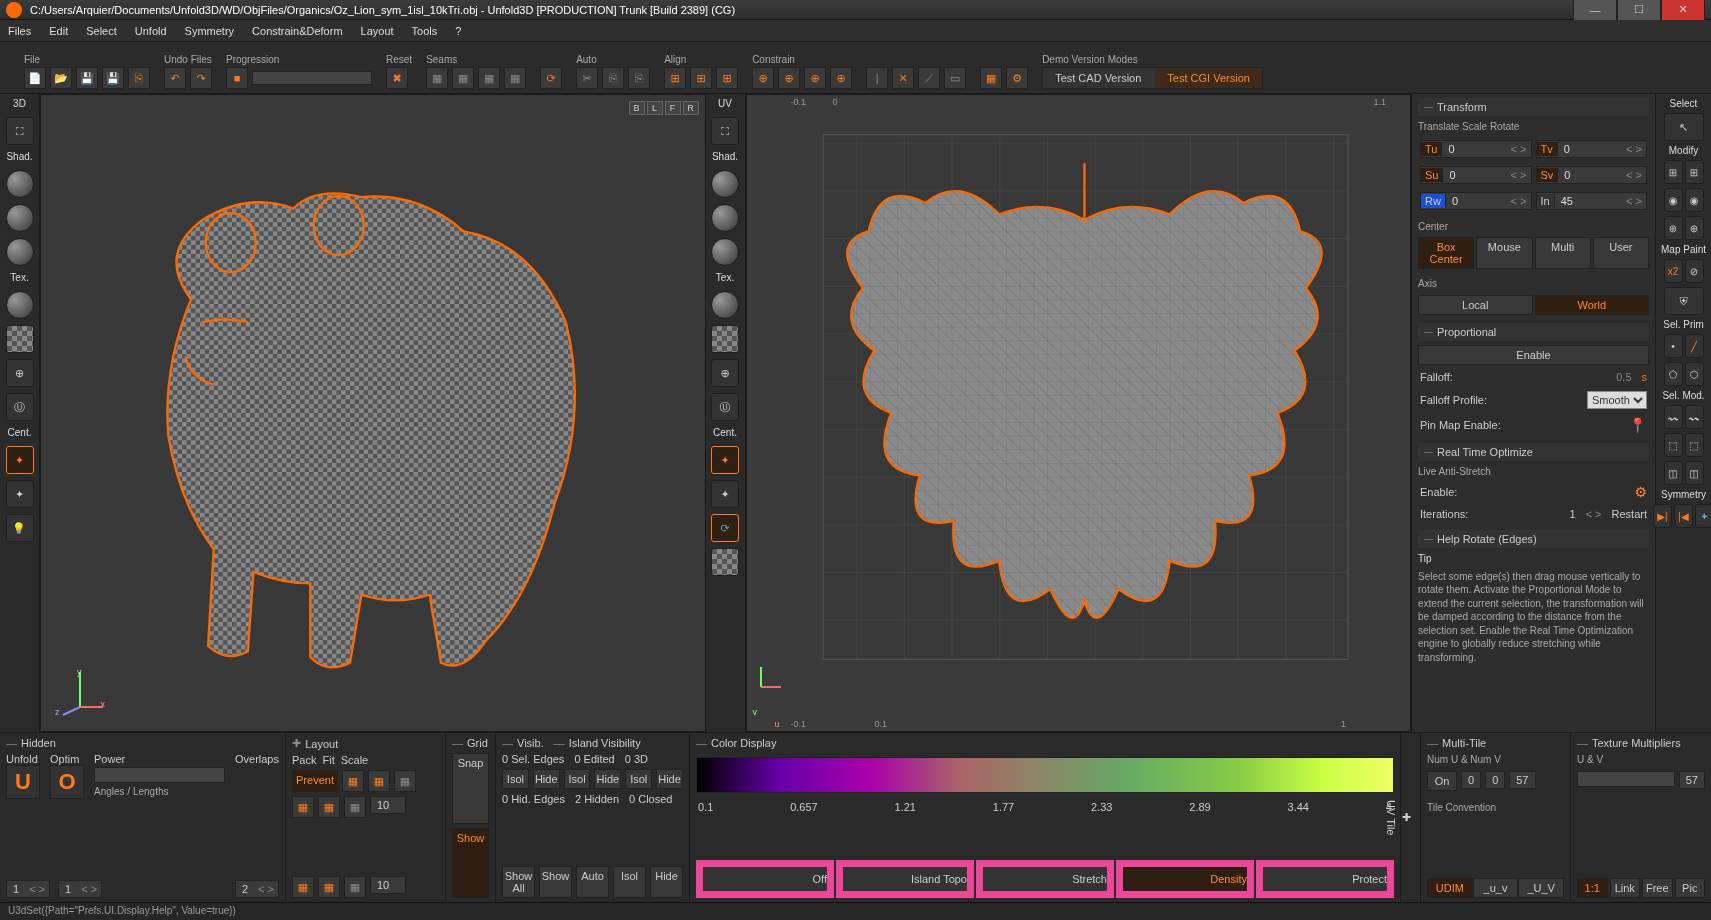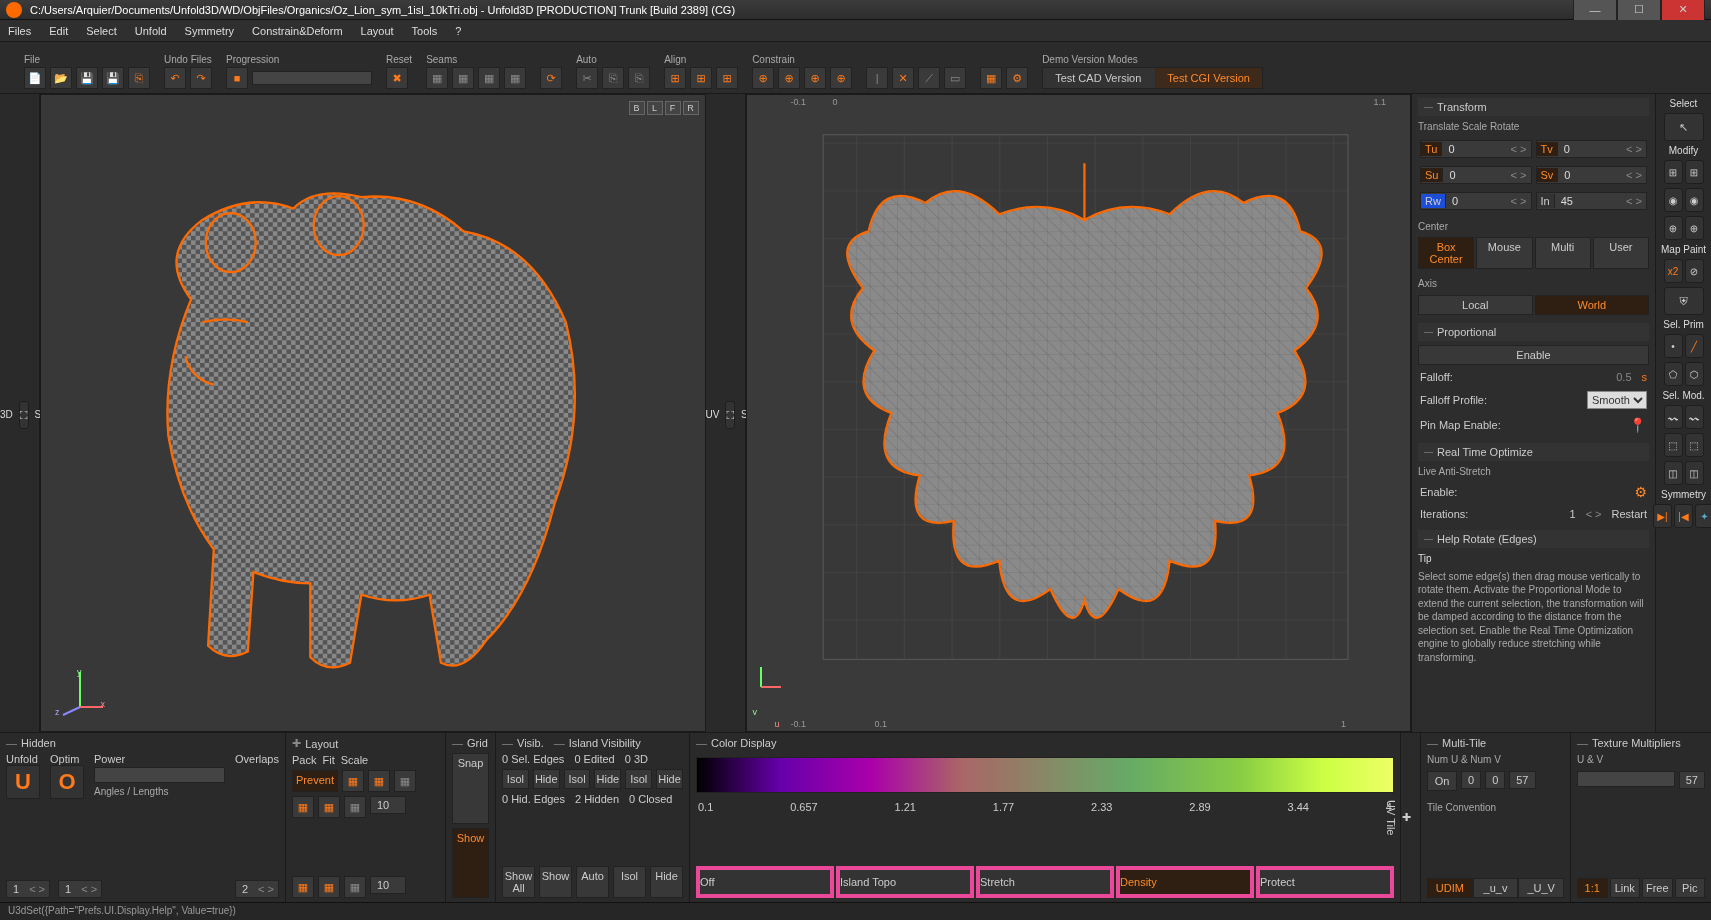--- a/index.html
+++ b/index.html
@@ -17,21 +17,21 @@
 .tgroup .lbl{color:#aaa;font-size:10px;margin-bottom:2px}
 .tgroup .btns{display:flex;gap:4px;align-items:center}
 .tbtn{width:22px;height:22px;background:#3a3a3a;border:1px solid #222;display:flex;align-items:center;justify-content:center;cursor:pointer}
 .tbtn.o{color:#ff7a1a}
 .tbtn.g{color:#888}
 .slider{width:120px;height:14px;background:#444;border:1px solid #222}
 .demobox{display:flex;gap:2px;background:#333;border:1px solid #222}
 .demotab{padding:4px 12px;cursor:pointer}
 .demotab.active{background:#3d2a1a;color:#ff8a2a}
 .main{flex:1;display:flex;overflow:hidden}
-.sidecol{width:40px;background:#2a2a2a;border-right:1px solid #1a1a1a;display:flex;flex-direction:row;align-items:center;padding-top:4px;gap:6px}
+.sidecol{width:40px;background:#2a2a2a;border-right:1px solid #1a1a1a;display:flex;flex-direction:column;align-items:center;padding-top:4px;gap:6px}
 .sidecol .hdr{color:#ddd;font-size:10px;margin-bottom:2px}
 .sidebtn{width:28px;height:28px;background:#333;border:1px solid #1e1e1e;border-radius:3px;display:flex;align-items:center;justify-content:center;cursor:pointer}
 .sidebtn.round{border-radius:50%;background:radial-gradient(circle at 30% 30%,#999,#333)}
 .sidebtn.active{background:#2e2012;border-color:#ff7a1a}
 .viewport{flex:1;background:#383838;position:relative;border:1px solid #1a1a1a;overflow:hidden}
 .viewport .corner{position:absolute;top:6px;right:6px;display:flex;gap:2px}
 .corner .vc{width:16px;height:14px;background:#444;border:1px solid #666;font-size:9px;display:flex;align-items:center;justify-content:center}
 .axis{position:absolute;bottom:14px;left:14px;width:50px;height:50px}
 .axis .y{position:absolute;left:22px;top:0;color:#8f8;font-size:9px}
 .axis .x{position:absolute;right:0;bottom:8px;color:#f88;font-size:9px}
@@ -56,21 +56,21 @@
 .bottom{height:170px;background:#2a2a2a;border-top:1px solid #1a1a1a;display:flex}
 .bpanel{border-right:1px solid #1a1a1a;padding:4px 6px;display:flex;flex-direction:column;gap:4px}
 .bpanel .bh{display:flex;align-items:center;gap:4px;color:#ddd}
 .bpanel .bh .tri{color:#888}
 .bigbtn{width:34px;height:34px;background:#333;border:1px solid #222;display:flex;align-items:center;justify-content:center;color:#ff7a1a;font-size:22px;font-weight:bold;cursor:pointer}
 .numbox{display:flex;align-items:center;background:#3a3a3a;border:1px solid #222;height:18px}
 .numbox span{padding:1px 6px}
 .numbox .arr{color:#888;padding:0 4px}
 .gradient{height:36px;background:linear-gradient(to right,#000 0%,#60a 12%,#a0a 25%,#a66 38%,#886 50%,#6a6 62%,#8c4 78%,#cf4 90%,#ef6 100%);border:1px solid #222;margin:4px 0}
 .scale-row{display:flex;justify-content:space-between;color:#aaa;font-size:10px;padding:0 2px}
-.mtab{flex:1;text-align:left;padding:6px 0;background:#333;border:4px solid #ec4899;cursor:pointer}
+.mtab{flex:1;text-align:right;padding:6px 0;background:#333;border:7px solid #ec4899;cursor:pointer}
 .mtab.active{background:#2e1f12;color:#ff8a2a}
 .status{height:18px;background:#262626;border-top:1px solid #111;padding:2px 8px;color:#999;font-size:10px}
 .checker{background:repeating-conic-gradient(#888 0 25%,#555 0 50%) 0 0/10px 10px}
 .gearicon{color:#ff8a2a;font-size:14px}
 select{background:#ddd;color:#333;border:1px solid #888;font-size:11px;height:18px}
 .frbtn{width:40px;height:28px;background:#333;border:1px solid #1e1e1e;border-radius:3px;display:flex;align-items:center;justify-content:center;cursor:pointer}
 .frpair{display:flex;gap:2px}
 .frsmall{width:19px;height:24px;background:#333;border:1px solid #1e1e1e;border-radius:3px;display:flex;align-items:center;justify-content:center;font-size:10px;cursor:pointer}
 </style>
 </head>

